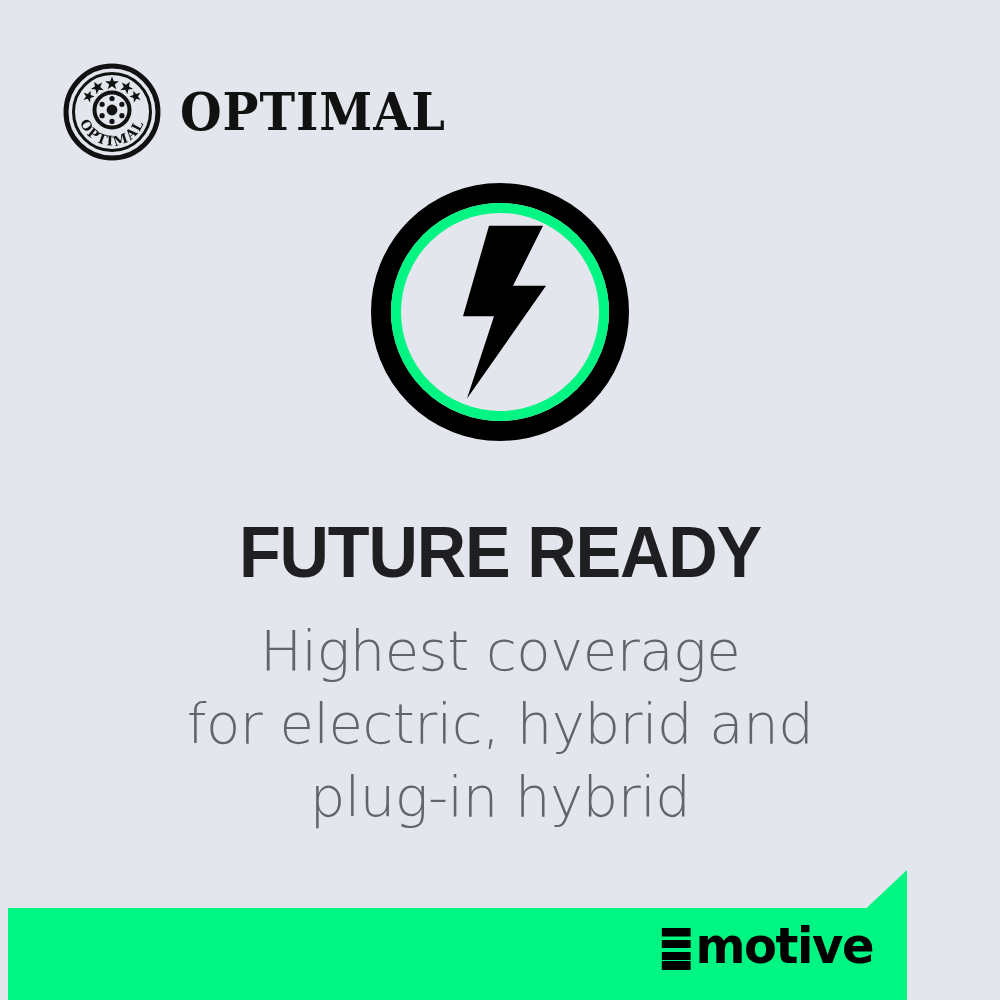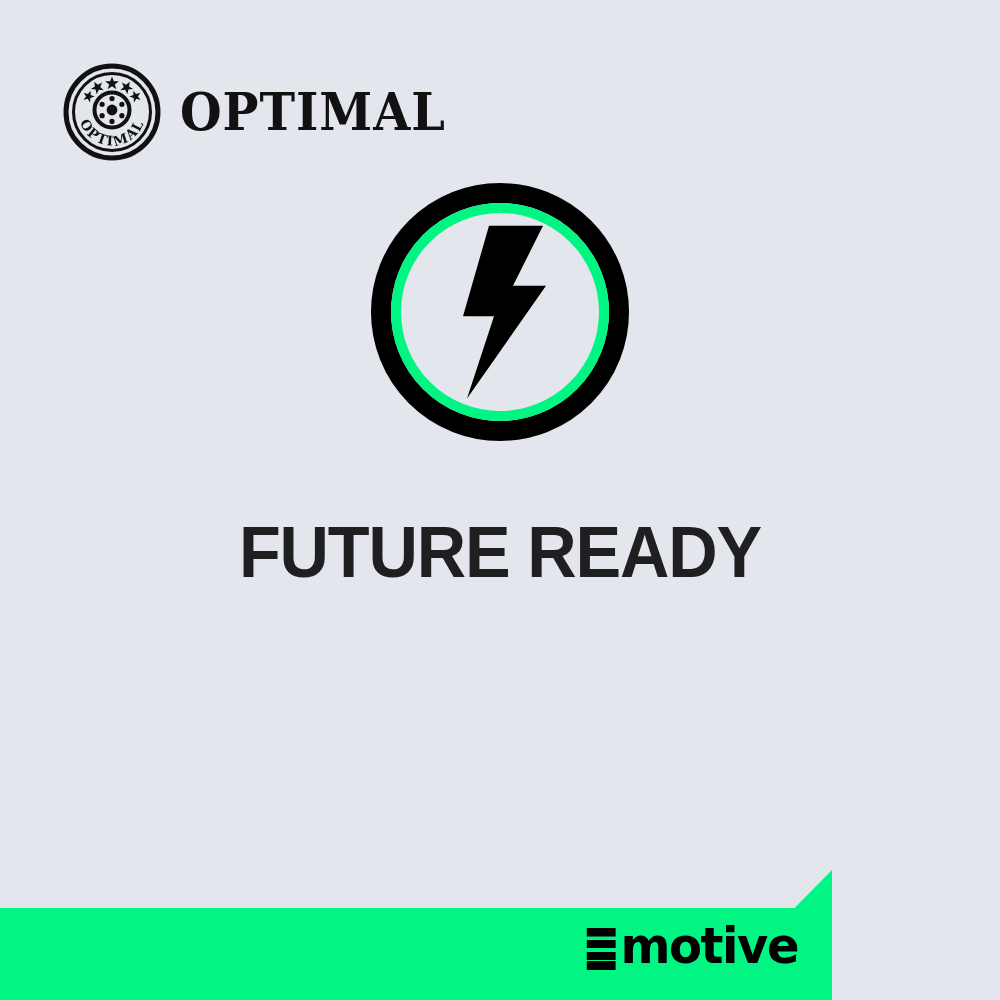--- a/index.html
+++ b/index.html
@@ -69,22 +69,22 @@
     font-size:56px;
     line-height:1.30;
     letter-spacing:-0.5px;
     color:#5F6569;
   }
   .subcopy .line { display:block; white-space:nowrap; }
 
   
   .banner {
     position:absolute;
-    left:0; bottom:0;
-    width:832px; height:130px;
+    left:8px; bottom:0;
+    width:899px; height:130px;
   }
   .banner-shape { display:block; width:100%; height:100%; }
   .banner-logo {
     position:absolute;
     right:34px; bottom:30px;
     font-family:"DejaVu Sans", sans-serif;
     font-weight:700;
     font-size:50px;
     letter-spacing:-1.5px;
     color:#000000;
@@ -154,20 +154,25 @@
   <div class="hero-icon">
     <svg viewBox="0 0 258 258" xmlns="http://www.w3.org/2000/svg">
       <circle cx="129" cy="129" r="119" fill="none" stroke="#000000" stroke-width="20"></circle>
       <circle cx="129" cy="129" r="104" fill="none" stroke="#00F582" stroke-width="10"></circle>
       <path d="M118 21 L172 21 L142 96 L175 96 L96 237 L123 134 L92 134 Z" fill="#000000" transform="translate(0,26) scale(1,0.80)"></path>
     </svg>
   </div>
 
   <div class="copy">
     <div class="headline">FUTURE READY</div>
+    <div class="subcopy">
+      <span class="line">Highest coverage</span>
+      <span class="line">for electric, hybrid and</span>
+      <span class="line">plug-in hybrid</span>
+    </div>
   </div>
 
   <div class="banner">
     <svg class="banner-shape" viewBox="0 0 1000 130" preserveAspectRatio="none" xmlns="http://www.w3.org/2000/svg">
       <path d="M0,38 L955,38 L1000,0 L1000,130 L0,130 Z" fill="#00F582"></path>
     </svg>
 
     <div class="banner-logo">
       <span class="e-mark">
         <svg viewBox="0 0 34 42" xmlns="http://www.w3.org/2000/svg">

